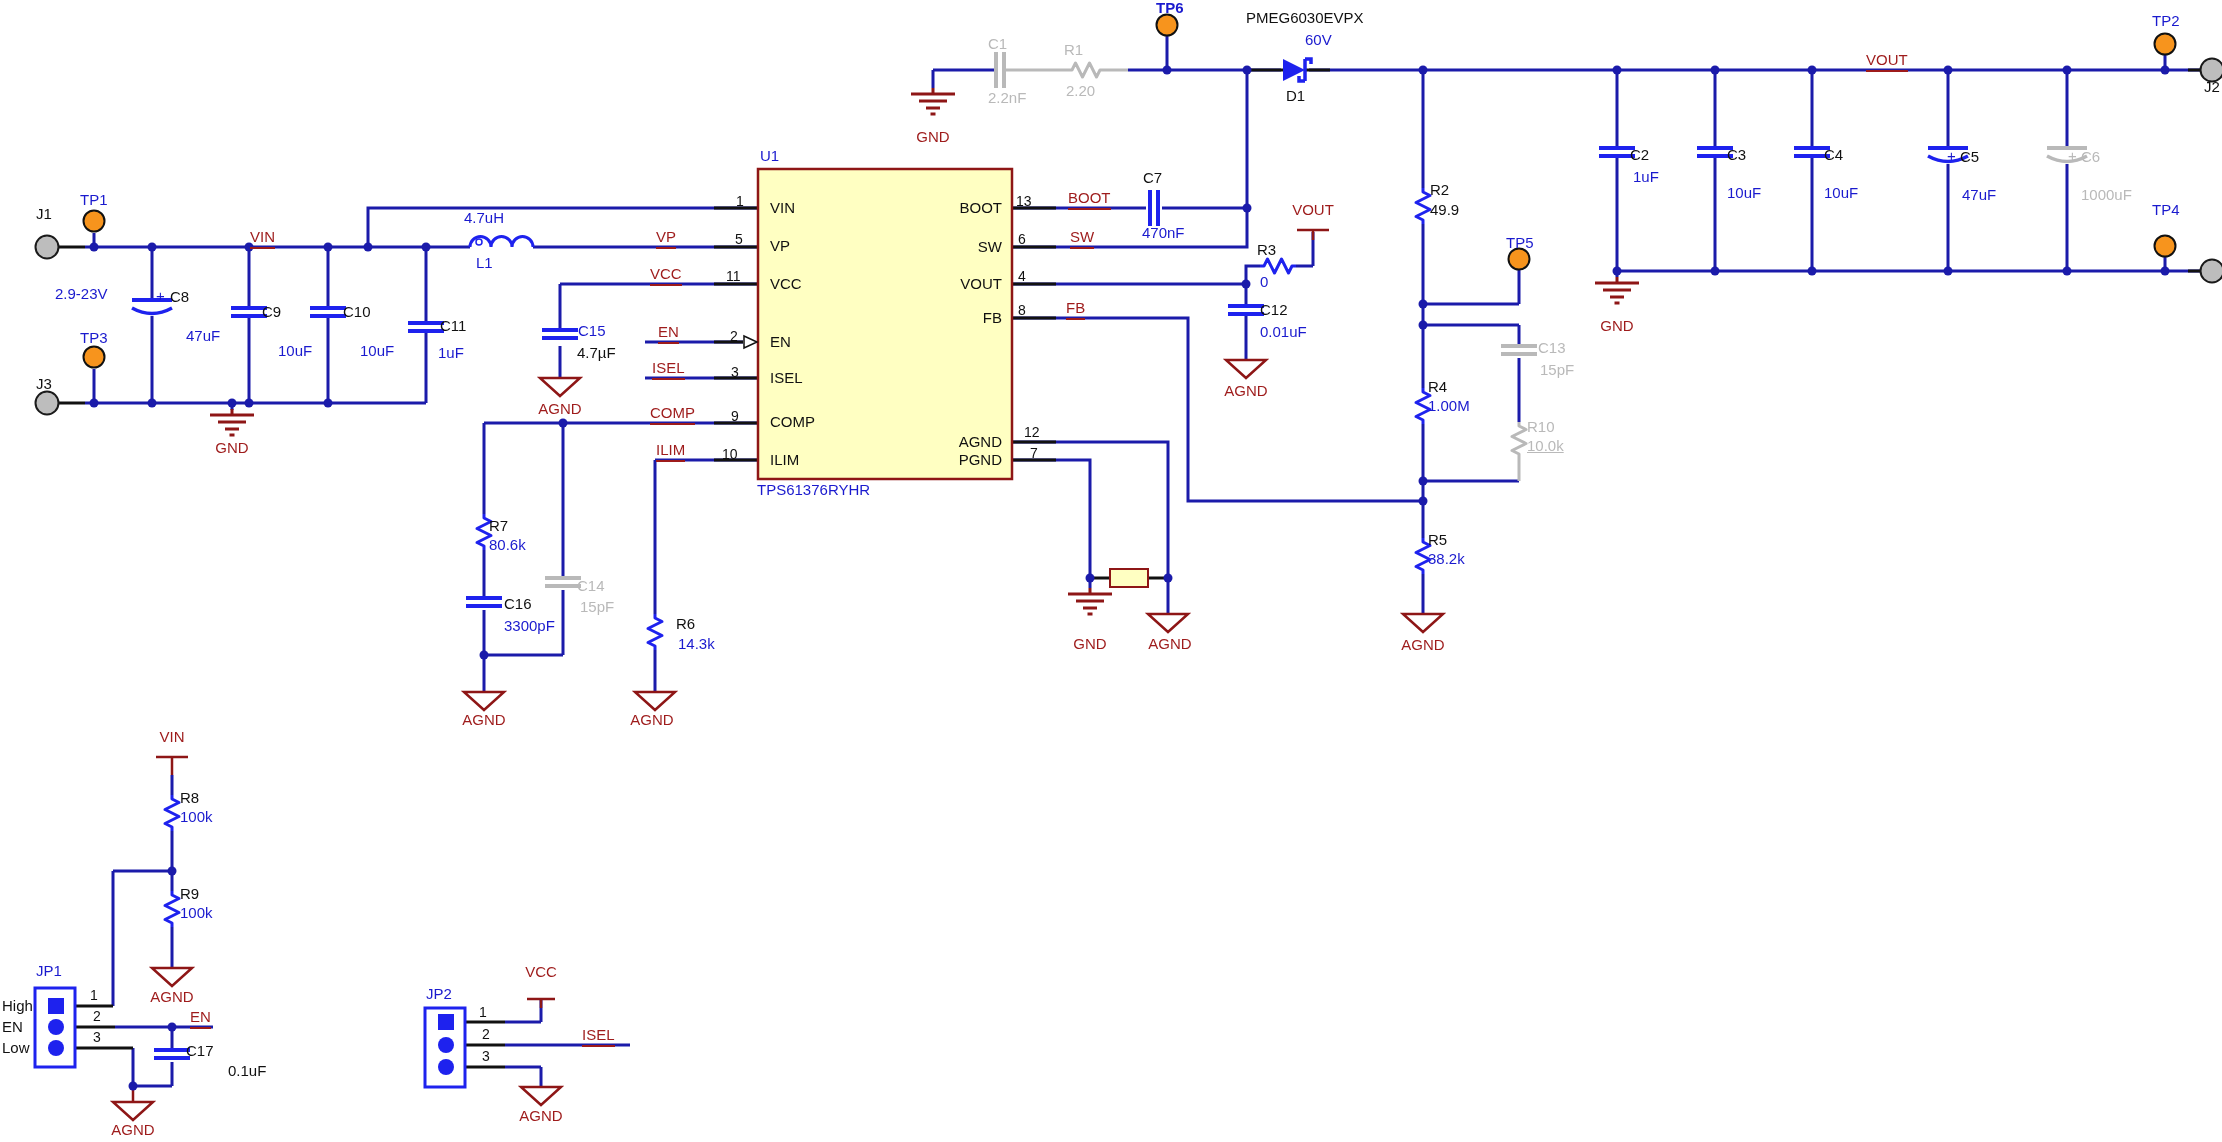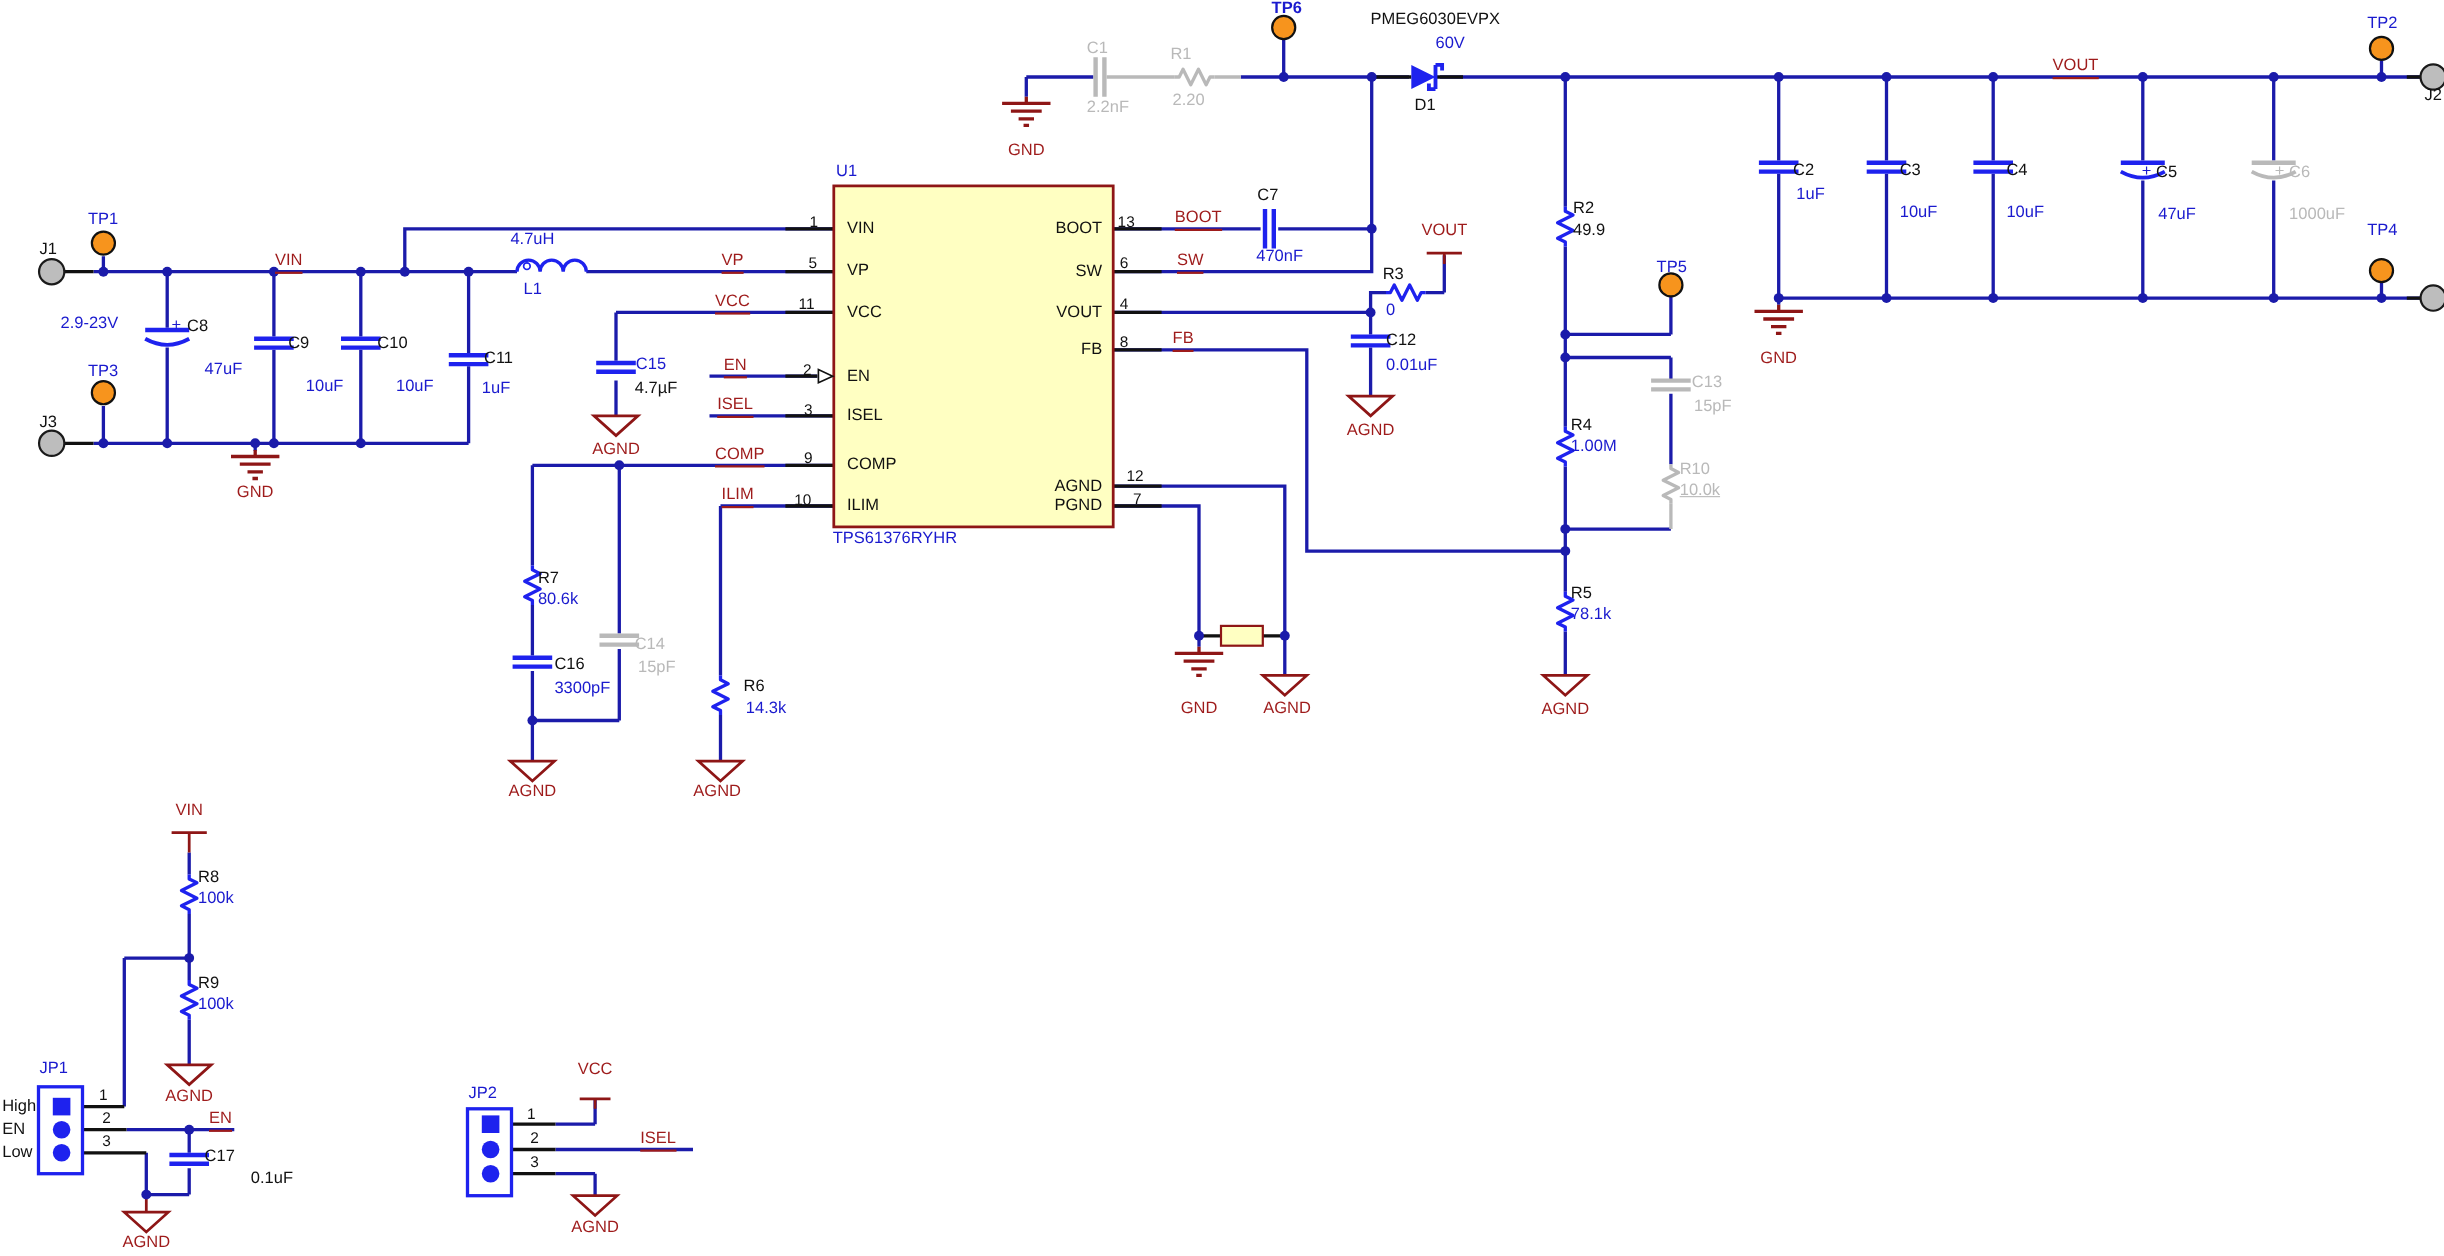--- a/index.html
+++ b/index.html
@@ -221,21 +221,21 @@
         <use href="#dot" x="1715" y="271"></use>
         <use href="#dot" x="1812" y="271"></use>
     <use href="#dot" x="1948" y="271"></use>
         <use href="#dot" x="2067" y="271"></use>
         <use href="#dot" x="2165" y="271"></use>
     <use href="#dot" x="172" y="871"></use>
         <use href="#dot" x="172" y="1027"></use>
         <use href="#dot" x="133" y="1086"></use>
   </g>
 </svg>
-<div class="lbl blk" style="left: 36px; top: 219px; text-align: right;">J1</div>
+<div class="lbl blk" style="left: 36px; top: 206px; text-align: right;">J1</div>
     <div class="lbl blue" style="left: 80px; top: 192px;">TP1</div>
     <div class="lbl red u" style="left: 250px; top: 229px;">VIN</div>
     <div class="lbl blue" style="left: 55px; top: 286px;">2.9-23V</div>
     <div class="lbl blue" style="left: 156px; top: 288px;">+</div>
     <div class="lbl blk" style="left: 170px; top: 289px;">C8</div>
     <div class="lbl blue" style="left: 186px; top: 328px;">47uF</div>
     <div class="lbl blk" style="left: 262px; top: 304px;">C9</div>
     <div class="lbl blue" style="left: 278px; top: 343px;">10uF</div>
     <div class="lbl blk" style="left: 343px; top: 304px;">C10</div>
     <div class="lbl blue" style="left: 360px; top: 343px;">10uF</div>
@@ -316,21 +316,21 @@
     <div class="lbl blk" style="left: 1430px; top: 182px;">R2</div>
     <div class="lbl blk" style="left: 1430px; top: 202px;">49.9</div>
     <div class="lbl blue" style="left: 1506px; top: 235px;">TP5</div>
     <div class="lbl gry" style="left: 1538px; top: 340px;">C13</div>
     <div class="lbl gry" style="left: 1540px; top: 362px;">15pF</div>
     <div class="lbl gry" style="left: 1527px; top: 419px;">R10</div>
     <div class="lbl gry" style="left: 1527px; top: 438px; text-decoration: underline;">10.0k</div>
     <div class="lbl blk" style="left: 1428px; top: 379px;">R4</div>
     <div class="lbl blue" style="left: 1428px; top: 398px;">1.00M</div>
     <div class="lbl blk" style="left: 1428px; top: 532px;">R5</div>
-    <div class="lbl blue" style="left: 1428px; top: 551px;">78.1k</div>
+    <div class="lbl blue" style="left: 1428px; top: 551px;">38.2k</div>
     <div class="lbl red ctr" style="left: 1423px; top: 637px;">AGND</div>
     <div class="lbl red u" style="left: 1866px; top: 52px;">VOUT</div>
     <div class="lbl blk" style="left: 1630px; top: 147px;">C2</div>
     <div class="lbl blue" style="left: 1633px; top: 169px;">1uF</div>
     <div class="lbl blk" style="left: 1727px; top: 147px;">C3</div>
     <div class="lbl blue" style="left: 1727px; top: 185px;">10uF</div>
     <div class="lbl blk" style="left: 1824px; top: 147px;">C4</div>
     <div class="lbl blue" style="left: 1824px; top: 185px;">10uF</div>
     <div class="lbl blue" style="left: 1947px; top: 148px;">+</div>
     <div class="lbl blk" style="left: 1960px; top: 149px;">C5</div>

